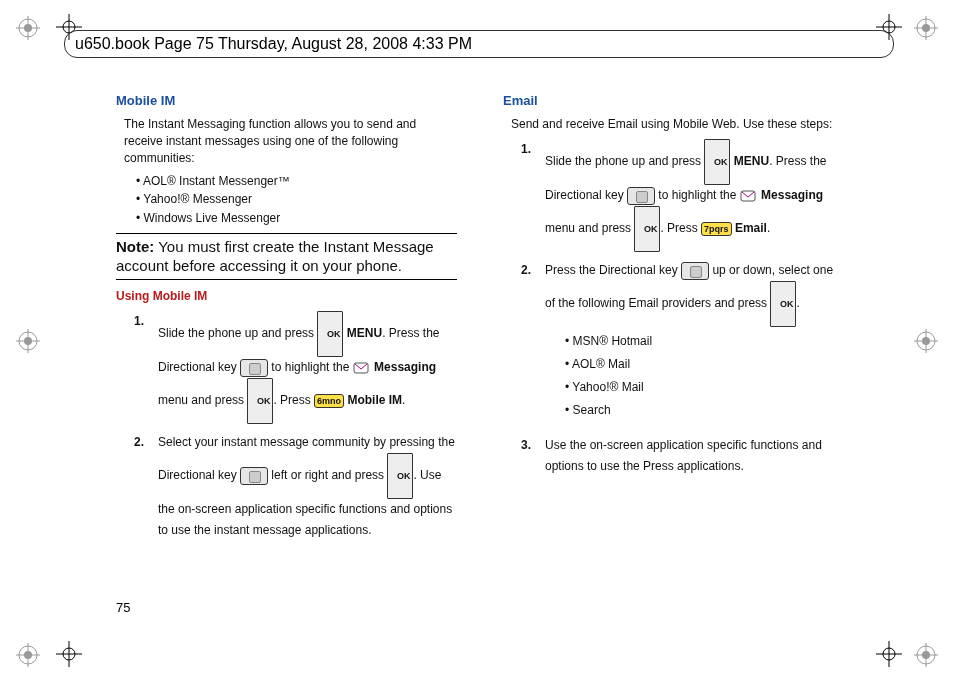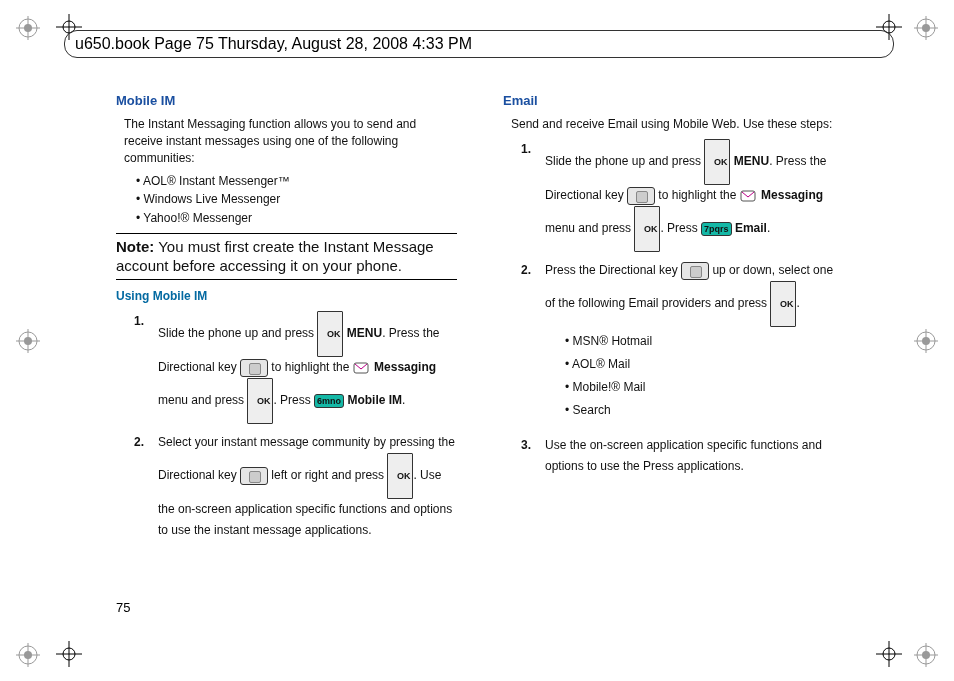--- a/index.html
+++ b/index.html
@@ -58,21 +58,21 @@
     color: #111;
   }
   .hd {
     font-weight: bold;
     color: #1a4fa0;
     font-size: 13px;
     margin-bottom: 6px;
   }
   .hd2 {
     font-weight: bold;
-    color: #0369a1;
+    color: #b91c1c;
     font-size: 12px;
     margin: 8px 0 6px;
   }
   .intro {
     margin: 0 0 6px 8px;
   }
   ul.providers, ul.email-providers {
     list-style: none;
     padding: 0;
     margin: 4px 0 6px 20px;
@@ -138,21 +138,21 @@
     content:"";position:absolute;left:8px;top:3px;width:10px;height:10px;
     background:#ccc;border:1px solid #888;border-radius:2px;
   }
   .msg-icon {
     display:inline-block;width:18px;height:14px;vertical-align:middle;
     position:relative;
   }
   .msg-icon svg{display:block;}
   .num-key {
     display:inline-block;border:1px solid #333;border-radius:3px;
-    background:#14b8a6;font-size:9px;font-weight:bold;
+    background:#fde047;font-size:9px;font-weight:bold;
     padding:0 2px;vertical-align:middle;min-width:24px;text-align:center;line-height:12px;
   }
   b { font-weight: bold; text-align: center; }
   .pagenum {
     position: absolute;
     left: 116px;
     bottom: 66px;
     font-size: 13px;
   }
 </style>
@@ -229,22 +229,22 @@
   <span>u650.book  Page 75  Thursday, August 28, 2008  4:33 PM</span>
 </div>
 
 <div class="content">
 
   <div class="col">
     <div class="hd">Mobile IM</div>
     <p class="intro">The Instant Messaging function allows you to send and receive instant messages using one of the following communities:</p>
     <ul class="providers">
       <li>AOL® Instant Messenger™</li>
+      <li>Yahoo!® Messenger</li>
       <li>Windows Live Messenger</li>
-      <li>Yahoo!® Messenger</li>
     </ul>
     <div class="note-block">
       <span class="note-label">Note:</span>
       <span>You must first create the Instant Message account before accessing it on your phone.</span>
     </div>
     <div class="hd2">Using Mobile IM</div>
 
     <ol class="steps">
       <li>
         <span class="num">1.</span>
@@ -278,21 +278,21 @@
               </svg></span><b> Messaging</b><span> menu and press </span><span class="key">OK</span><span>. Press </span><span class="num-key">7pqrs</span><b> Email</b><span>.</span>
         </span>
       </li>
       <li>
         <span class="num">2.</span>
         <span class="body">
           <span>Press the Directional key </span><span class="dpad"></span><span> up or down, select one of the following Email providers and press </span><span class="key">OK</span><span>.</span>
           <ul class="email-providers">
             <li>MSN® Hotmail</li>
             <li>AOL® Mail</li>
-            <li>Mobile!® Mail</li>
+            <li>Yahoo!® Mail</li>
             <li>Search</li>
           </ul>
         </span>
       </li>
       <li>
         <span class="num">3.</span>
         <span class="body">Use the on-screen application specific functions and options to use the Press applications.</span>
       </li>
     </ol>
   </div>

